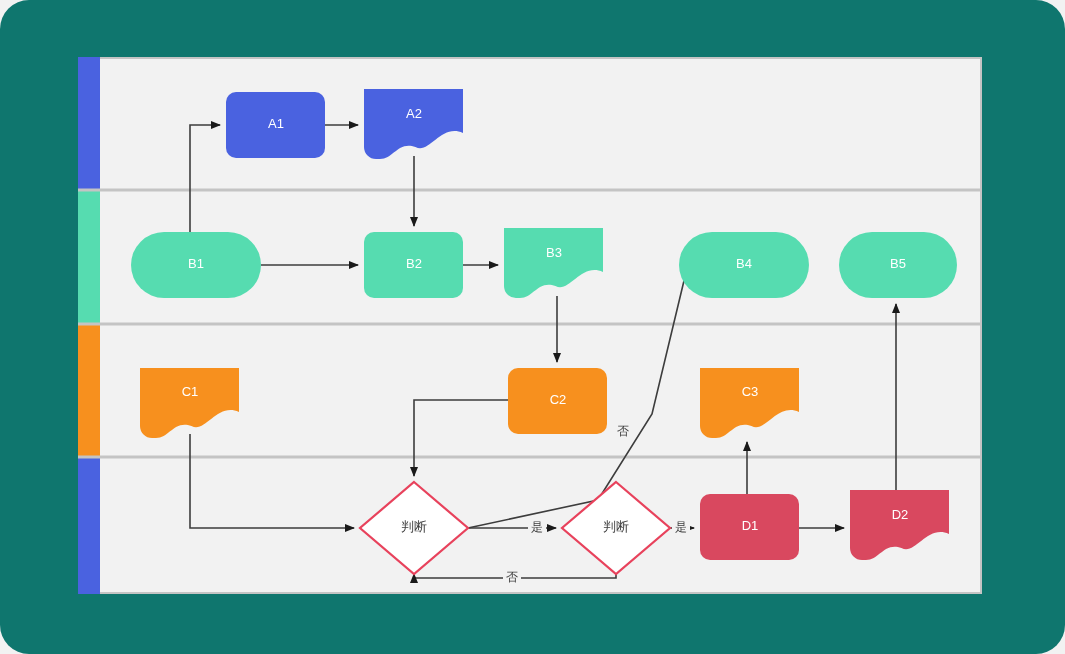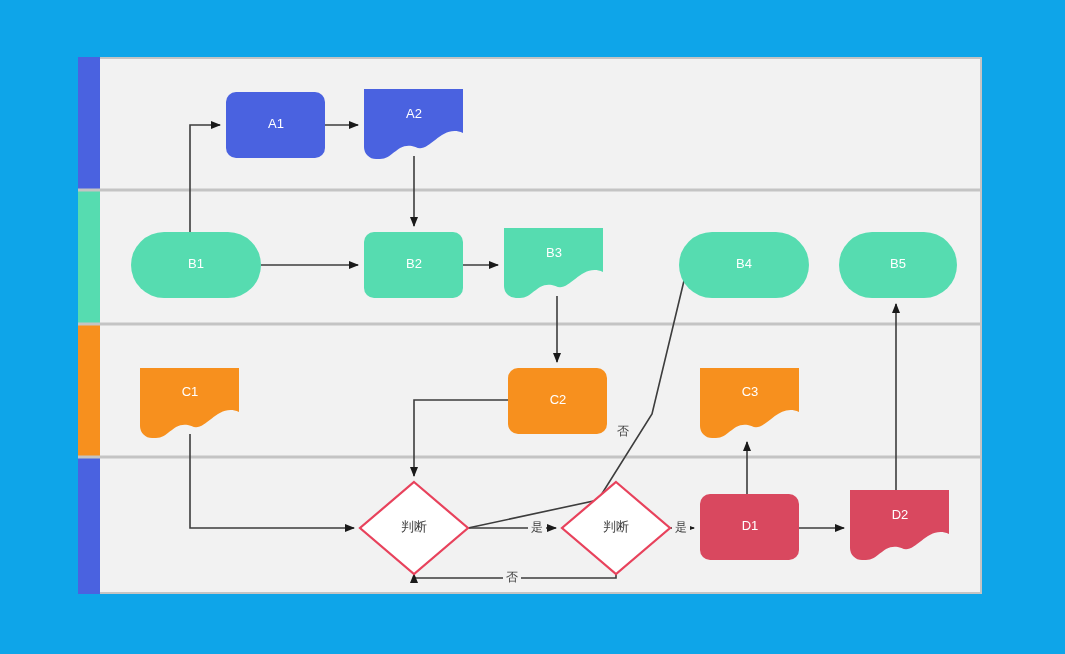--- a/index.html
+++ b/index.html
@@ -5,22 +5,23 @@
   html, body {
     margin: 0;
     padding: 0;
     background: #f2f2f2;
     font-family: "Liberation Sans", sans-serif;
   }
   #canvas {
     position: relative;
     width: 1065px;
     height: 654px;
-    background: #0ea5e9;
+    background: #0f766e;
     overflow: hidden;
+    border-radius: 29px;
   }
   #diagram-svg {
     position: absolute;
     left: 0;
     top: 0;
     width: 1065px;
     height: 654px;
   }
   .node-label {
     font-family: "Liberation Sans", sans-serif;

